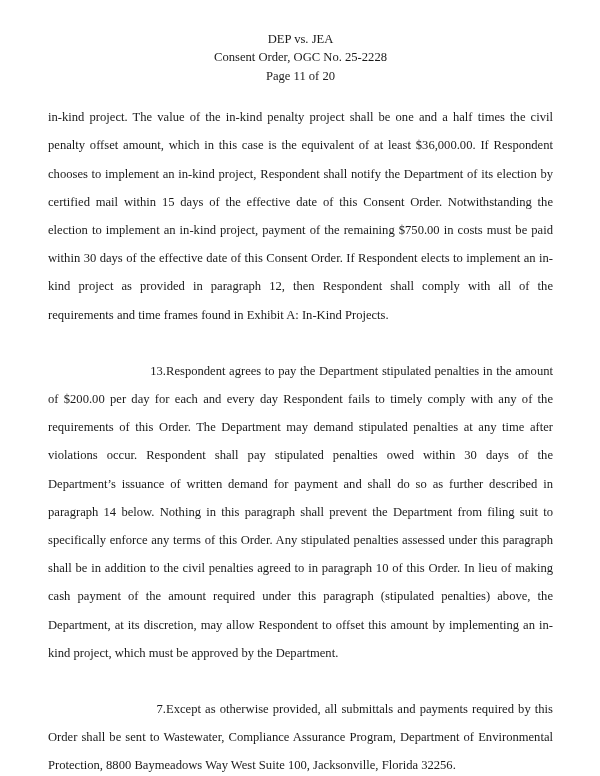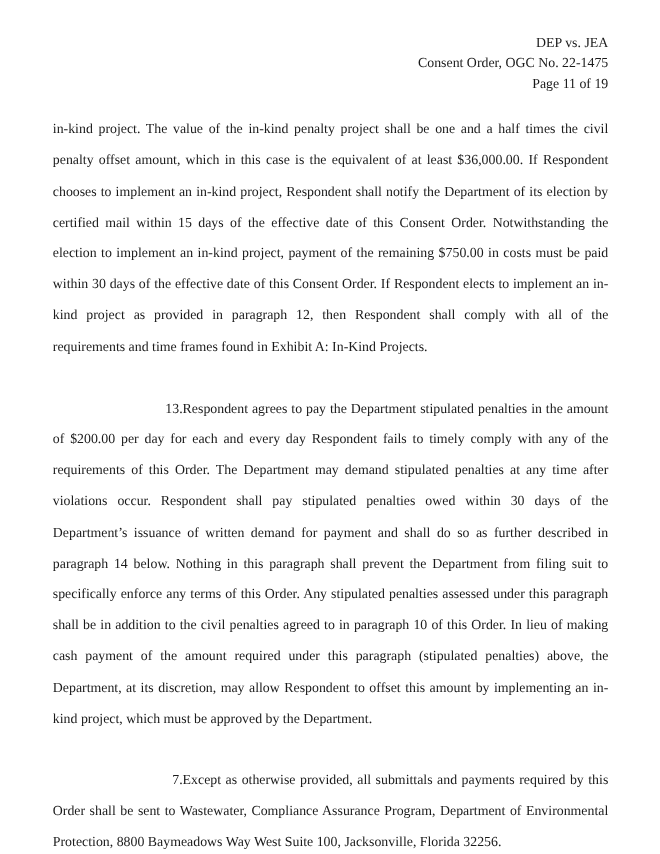--- a/index.html
+++ b/index.html
@@ -23,21 +23,21 @@
     background: #ffffff;
     box-sizing: border-box;
     padding: 30px 47px 0 48px;
     overflow: hidden;
   }
 
   
   .doc-header {
     font-size: 12.6px;
     line-height: 18.4px;
-    text-align: right;
+    text-align: center;
     margin: 0 0 18px 0;
   }
   .doc-header .hline {
     display: block;
     white-space: pre;
   }
 
   
   .body-copy {
     font-size: 12.6px;
@@ -74,22 +74,22 @@
     height: 28px;
   }
 </style>
 </head>
 <body>
 
 <div class="page">
 
   <div class="doc-header">
     <span class="hline">DEP vs. JEA</span>
-    <span class="hline">Consent Order, OGC No. 22-1475</span>
-    <span class="hline">Page 11 of 19</span>
+    <span class="hline">Consent Order, OGC No. 25-2228</span>
+    <span class="hline">Page 11 of 20</span>
   </div>
 
   <div class="body-copy">
 
     <p class="para continuation"><span>in-kind project.  The value of the in-kind penalty project shall be one and a half times the civil penalty offset amount, which in this case is the equivalent of at least $36,000.00.  If Respondent chooses to implement an in-kind project, Respondent shall notify the Department of its election by certified mail within 15 days of the effective date of this Consent Order.  Notwithstanding the election to implement an in-kind project, payment of the remaining $750.00 in costs must be paid within 30 days of the effective date of this Consent Order.  If Respondent elects to implement an in-kind project as provided in paragraph 12, then Respondent shall comply with all of the requirements and time frames found in Exhibit A: In-Kind Projects.</span></p>
 
     <div class="gap-sm"></div>
 
     <p class="para numbered"><span class="para-num">13.</span><span>Respondent agrees to pay the Department stipulated penalties in the amount of $200.00 per day for each and every day Respondent fails to timely comply with any of the requirements of this Order.  The Department may demand stipulated penalties at any time after violations occur. Respondent shall pay stipulated penalties owed within 30 days of the Department’s issuance of written demand for payment and shall do so as further described in paragraph 14 below. Nothing in this paragraph shall prevent the Department from filing suit to specifically enforce any terms of this Order. Any stipulated penalties assessed under this paragraph shall be in addition to the civil penalties agreed to in paragraph 10 of this Order. In lieu of making cash payment of the amount required under this paragraph (stipulated penalties) above, the Department, at its discretion, may allow Respondent to offset this amount by implementing an in-kind project, which must be approved by the Department.</span></p>
 

